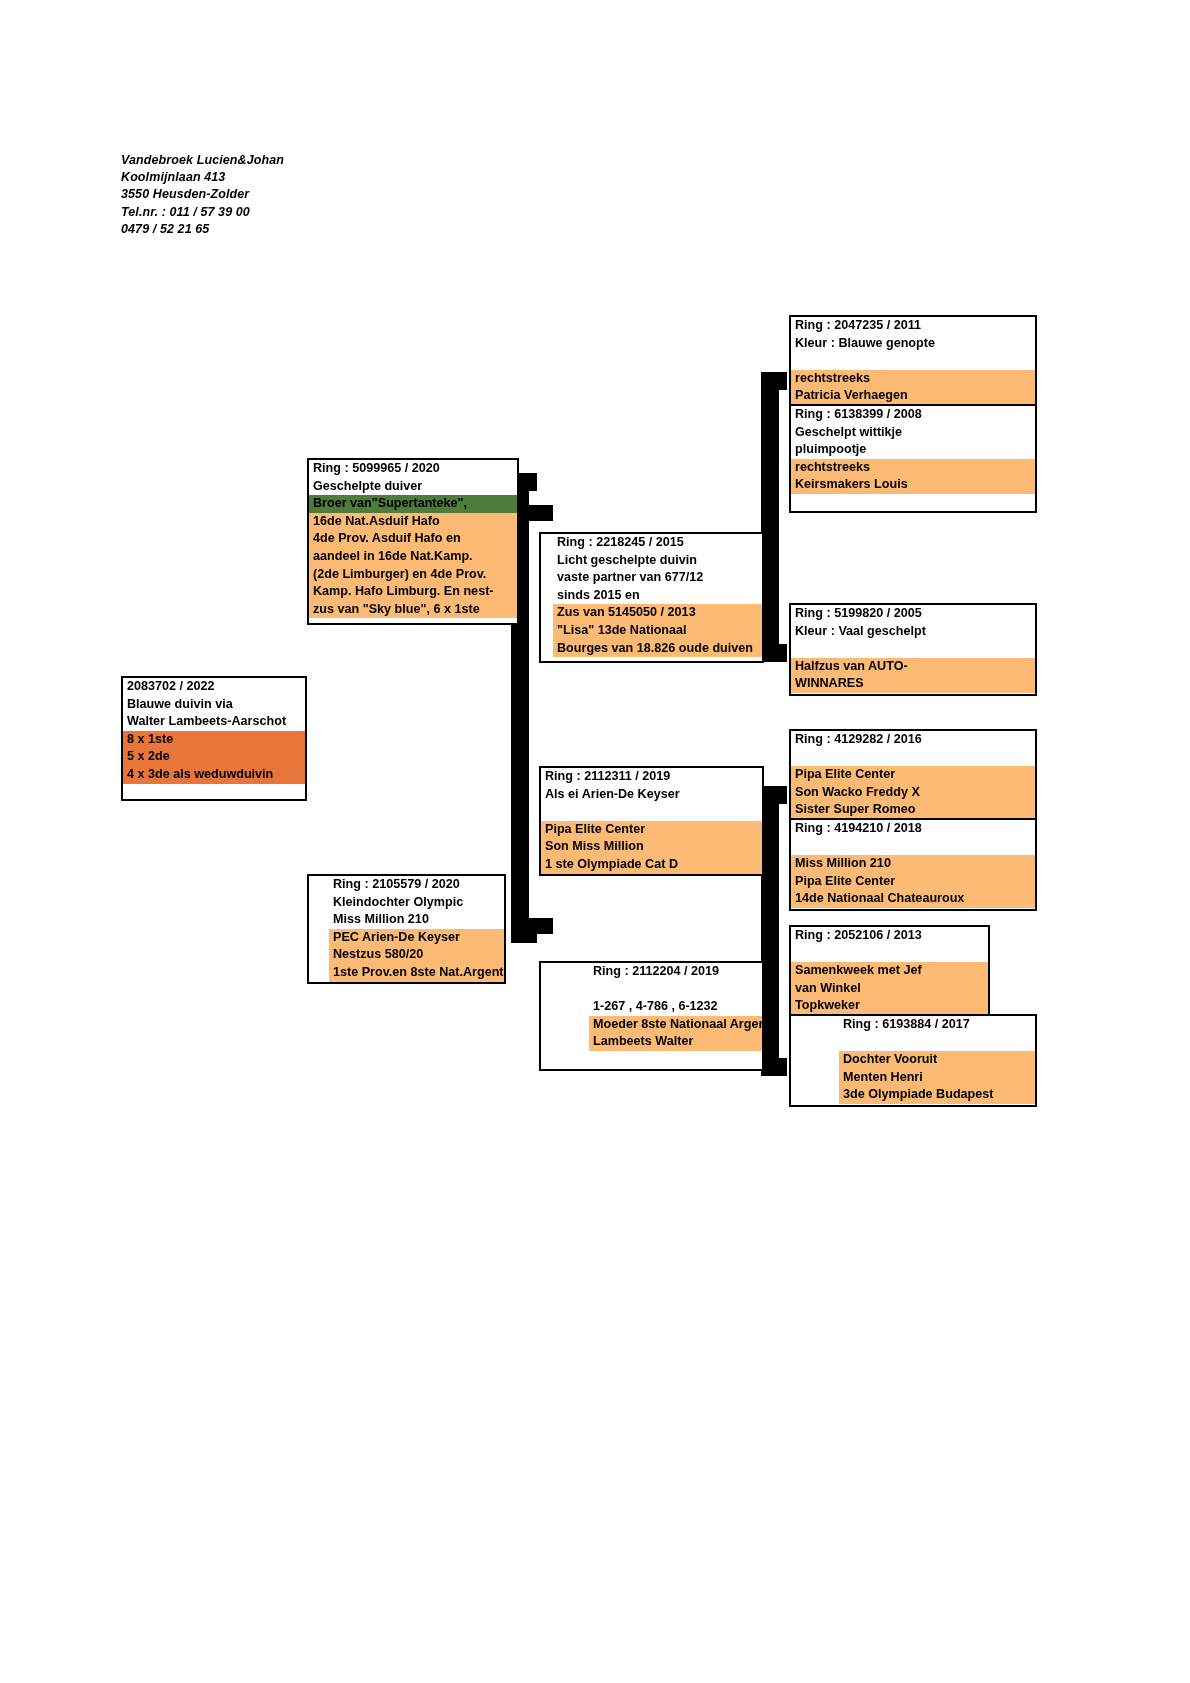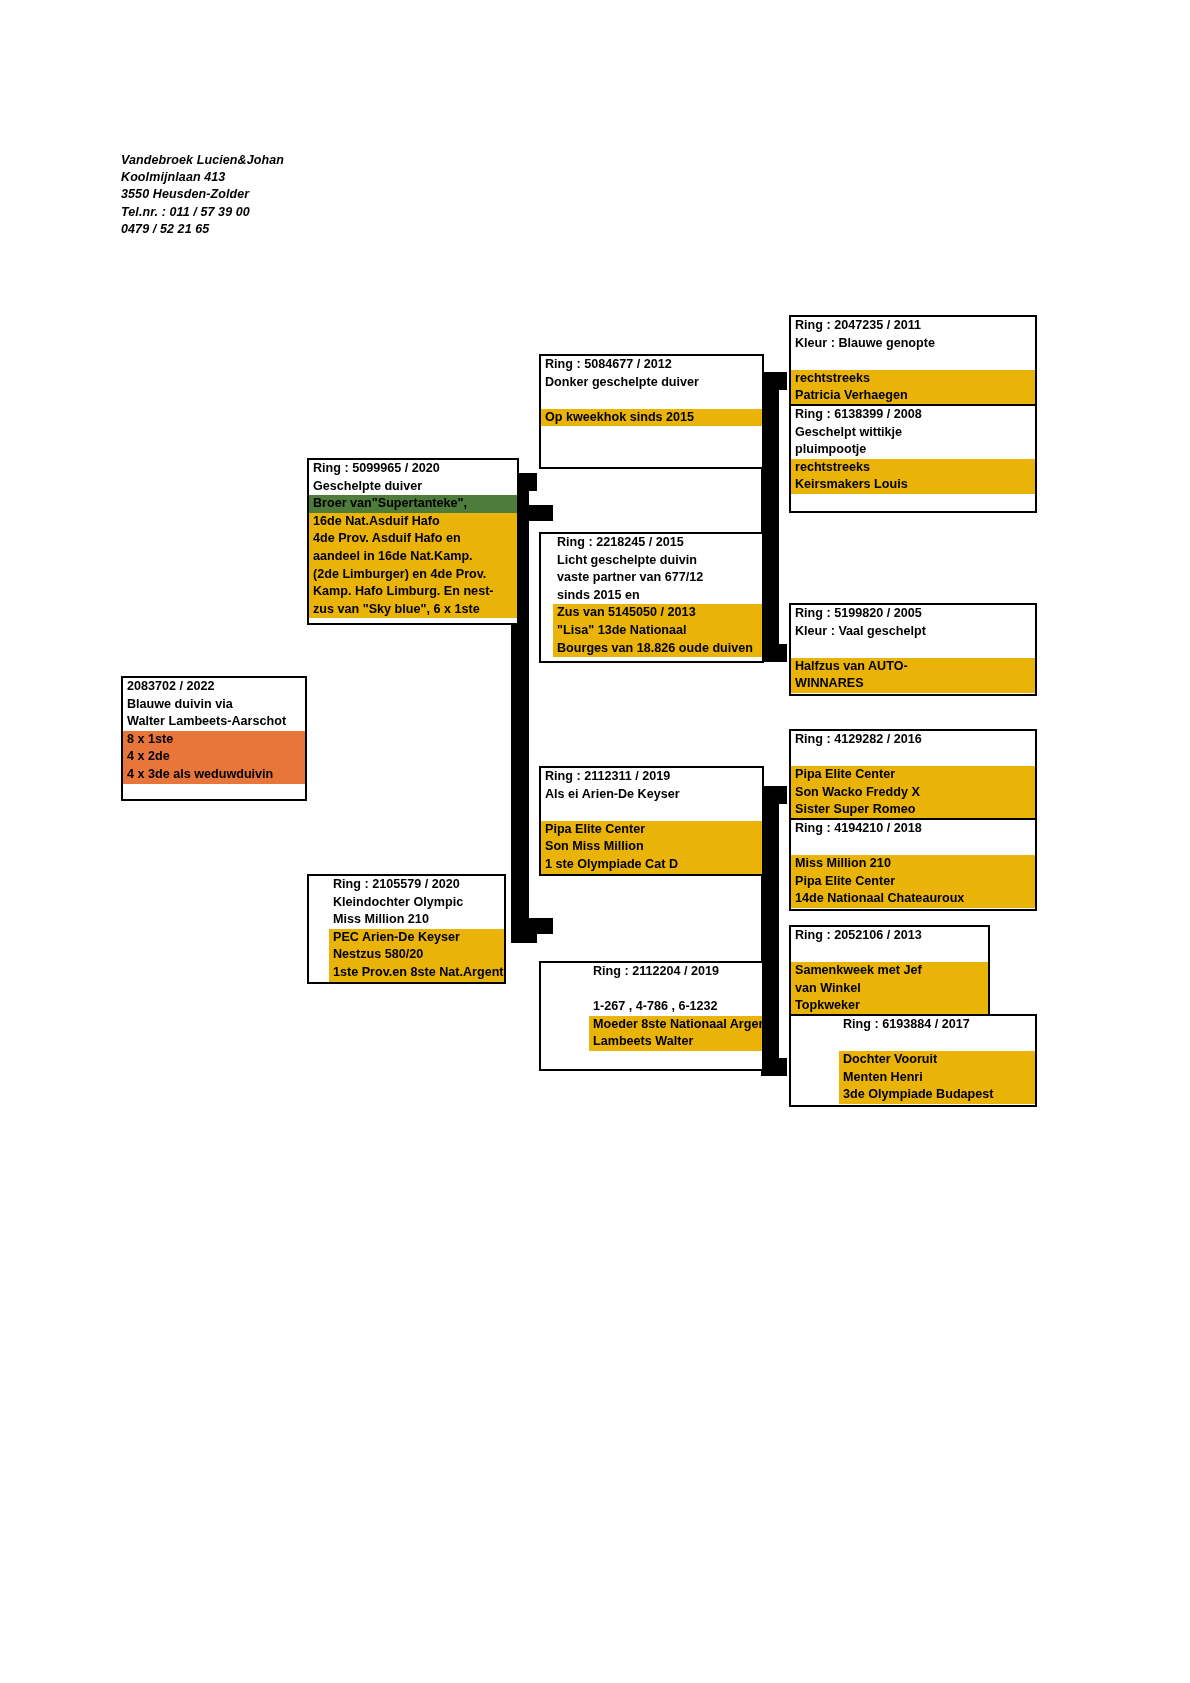--- a/index.html
+++ b/index.html
@@ -47,21 +47,21 @@
   .line {
     font-size: 12.6px;
     font-weight: bold;
     line-height: 17.6px;
     height: 17.6px;
     padding-left: 4px;
     white-space: nowrap;
     overflow: hidden;
   }
   .ln-plain { background: transparent; }
-  .ln-hl    { background: #eab308; }
+  .ln-hl    { background: #fdba74; }
   .ln-green { background: #4e7c3a; }
   .ln-orange{ background: #e8763a; }
   .ln-blank { background: transparent; }
 
   
   .bar {
     position: absolute;
     background: #000000;
   }
 </style>
@@ -90,21 +90,21 @@
   <div class="bar" style="left:737px; top:786px; width:18px; height:290px;"></div>
   <div class="bar" style="left:737px; top:786px; width:26px; height:18px;"></div>
   <div class="bar" style="left:737px; top:1058px; width:26px; height:18px;"></div>
   <div class="bar" style="left:487px; top:918px; width:42px; height:16px;"></div>
 
   <div class="box" style="left:97px; top:676px; width:186px; height:125px;">
     <div class="line ln-plain">2083702 / 2022</div>
     <div class="line ln-plain">Blauwe duivin via</div>
     <div class="line ln-plain">Walter Lambeets-Aarschot</div>
     <div class="line ln-orange">8 x 1ste</div>
-    <div class="line ln-orange">4 x 2de</div>
+    <div class="line ln-orange">5 x 2de</div>
     <div class="line ln-orange">4 x 3de als weduwduivin</div>
   </div>
 
   <div class="box" style="left:283px; top:458px; width:212px; height:167px;">
     <div class="line ln-plain">Ring : 5099965 / 2020</div>
     <div class="line ln-plain">Geschelpte duiver</div>
     <div class="line ln-green">Broer van"Supertanteke",</div>
     <div class="line ln-hl">16de Nat.Asduif Hafo</div>
     <div class="line ln-hl">4de Prov. Asduif Hafo en</div>
     <div class="line ln-hl">aandeel in 16de Nat.Kamp.</div>
@@ -115,28 +115,20 @@
 
   <div class="box" style="left:283px; top:874px; width:199px; height:110px;padding-left:20px;">
     <div class="line ln-plain">Ring : 2105579 / 2020</div>
     <div class="line ln-plain">Kleindochter Olympic</div>
     <div class="line ln-plain">Miss Million 210</div>
     <div class="line ln-hl">PEC Arien-De Keyser</div>
     <div class="line ln-hl">Nestzus 580/20</div>
     <div class="line ln-hl">1ste Prov.en 8ste Nat.Argenton</div>
   </div>
 
-  <div class="box" style="left:515px; top:354px; width:225px; height:115px;">
-    <div class="line ln-plain">Ring : 5084677 / 2012</div>
-    <div class="line ln-plain">Donker geschelpte duiver</div>
-    <div class="line ln-blank"></div>
-    <div class="line ln-hl">Op kweekhok sinds 2015</div>
-    <div class="line ln-blank"></div>
-    <div class="line ln-blank"></div>
-  </div>
 
   <div class="box" style="left:515px; top:532px; width:225px; height:131px;padding-left:12px;">
     <div class="line ln-plain">Ring : 2218245 / 2015</div>
     <div class="line ln-plain">Licht geschelpte duivin</div>
     <div class="line ln-plain">vaste partner van 677/12</div>
     <div class="line ln-plain">sinds 2015 en</div>
     <div class="line ln-hl">Zus van 5145050 / 2013</div>
     <div class="line ln-hl">"Lisa"  13de Nationaal</div>
     <div class="line ln-hl">Bourges van 18.826 oude duiven</div>
   </div>

